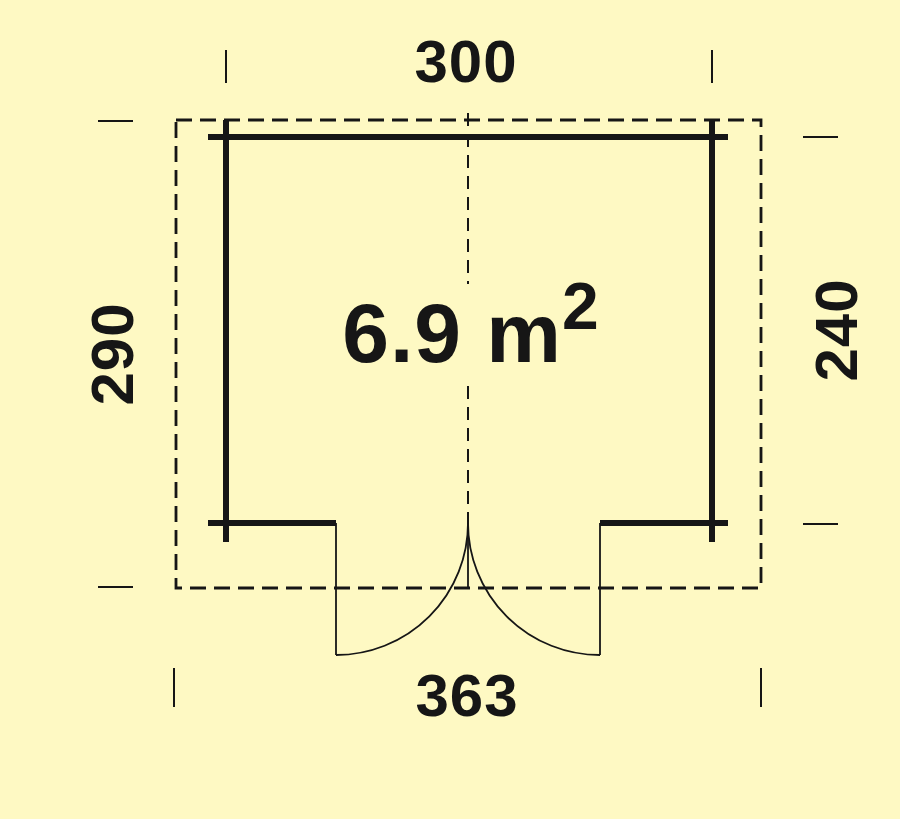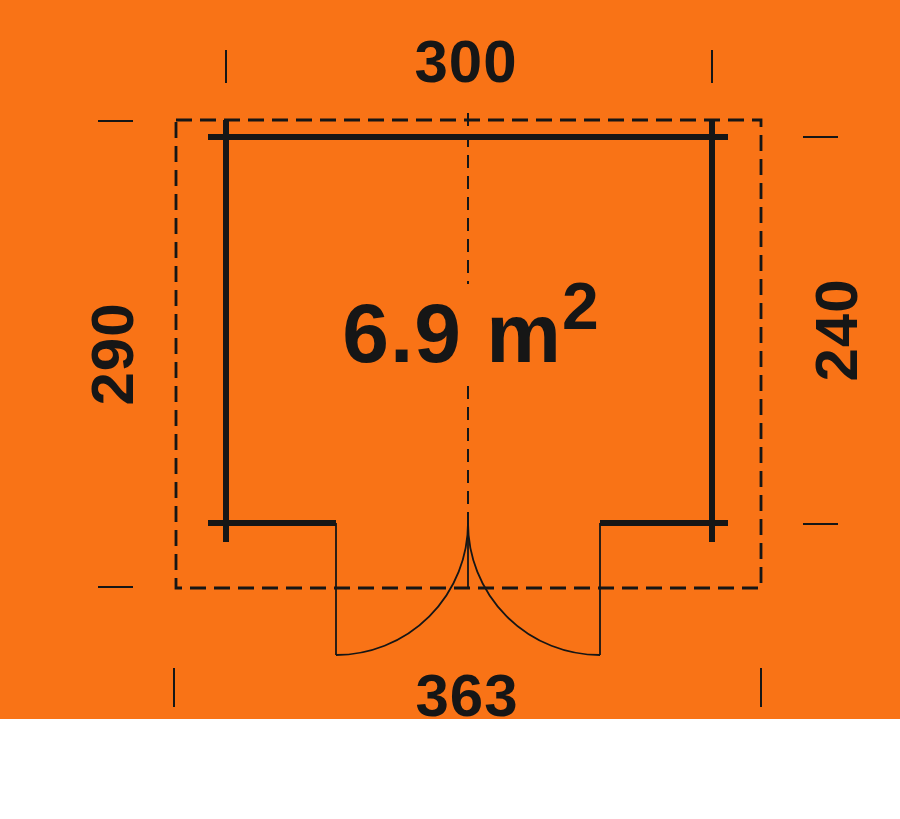--- a/index.html
+++ b/index.html
@@ -3,22 +3,22 @@
 <meta charset="utf-8">
 <style>
   html, body {
     margin: 0;
     padding: 0;
     background: #ffffff;
   }
   .page {
     position: relative;
     width: 900px;
-    height: 719px;
-    background: #f97316;
+    height: 819px;
+    background: #fef9c3;
     overflow: hidden;
   }
   svg { display: block; }
 
   
   .dash-outline {
     fill: none;
     stroke: #161616;
     stroke-width: 2.8;
     stroke-dasharray: 16 8;

